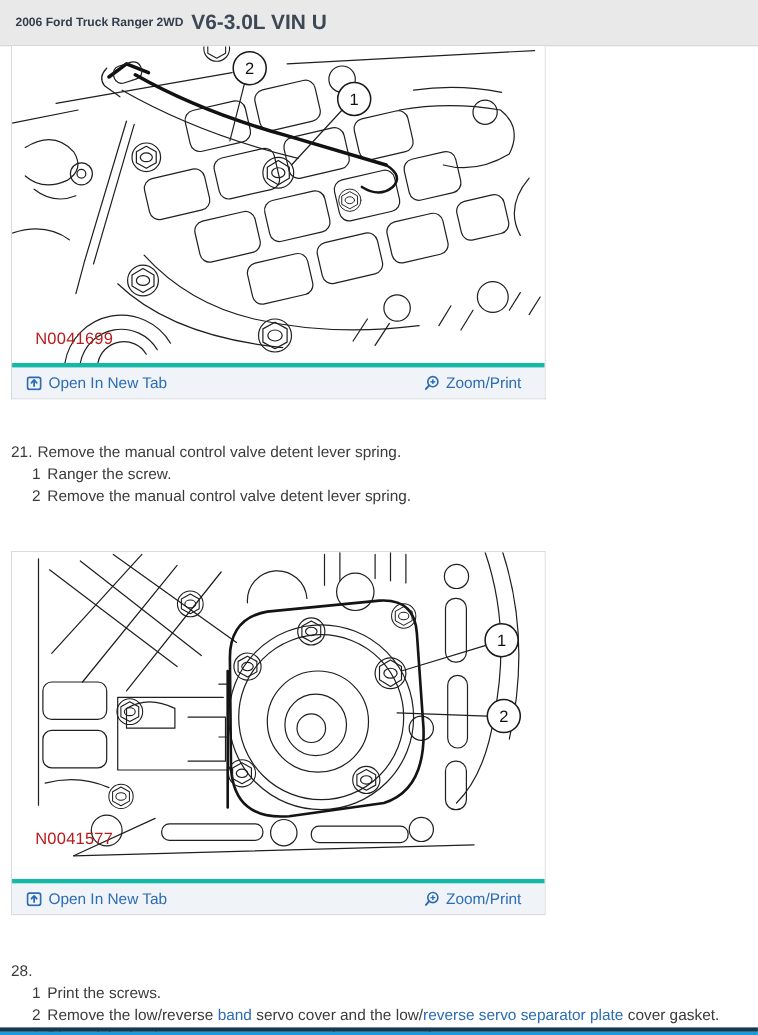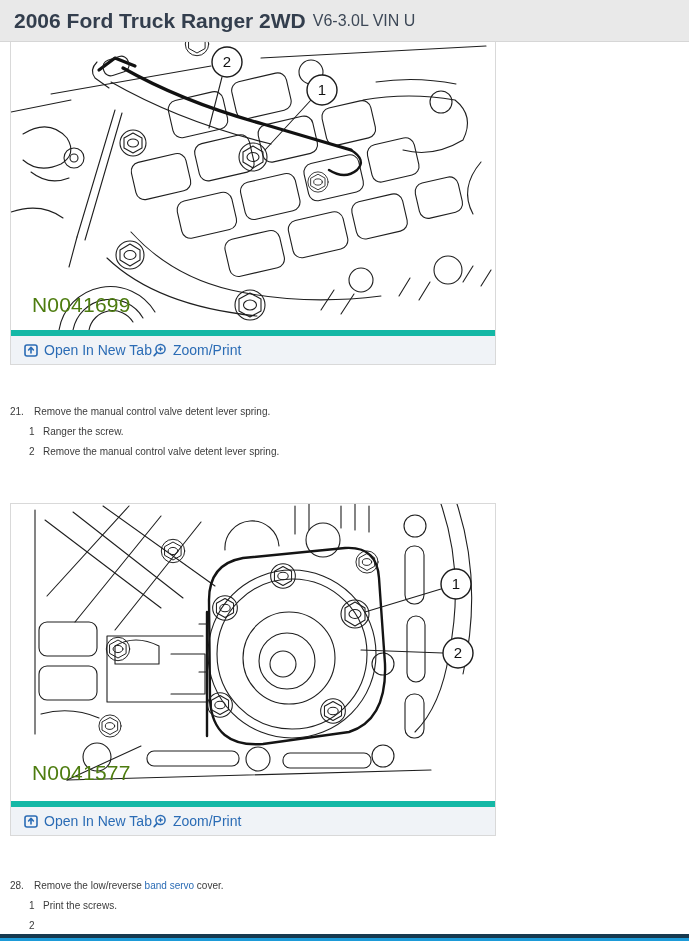--- a/index.html
+++ b/index.html
@@ -6,43 +6,43 @@
   body{
     width:689px;height:941px;position:relative;overflow:hidden;
     background:#ffffff;font-family:"Liberation Sans",sans-serif;
     -webkit-font-smoothing:antialiased;
   }
   
   .app-header{
     height:41px;background:#e9e9e9;border-bottom:1px solid #d6d6d6;
     display:flex;align-items:center;padding:0 14px;white-space:nowrap;
   }
-  .app-header .title{font-size:21px;font-weight:bold;color:#333e4d;}
-  .app-header .subtitle{font-size:16px;font-weight:400;color:#3d4857;margin-left:7px;}
+  .app-header .title{font-size:11px;font-weight:bold;color:#333e4d;}
+  .app-header .subtitle{font-size:19px;font-weight:700;color:#3d4857;margin-left:7px;}
   
   .page{padding-left:10px;}
   .fig-card{
     width:486px;background:#ffffff;border:1px solid #d9d9d9;box-sizing:border-box;
   }
   .fig-card.cut-top{border-top:none;}
   .fig-image{position:relative;background:#ffffff;overflow:hidden;}
   .fig-image svg{display:block;}
   .fig-caption{
-    position:absolute;left:21px;font-size:21px;color:#4d7c0f;letter-spacing:0.2px;
+    position:absolute;left:21px;font-size:15px;color:#b91c1c;letter-spacing:0.2px;
   }
   .fig-footer{
-    height:28px;background:#f0f3f7;border-top:6px solid #14b8a6;
-    display:flex;align-items:center;justify-content:flex-start;padding:0 6px 0 13px;
+    height:28px;background:#f0f3f7;border-top:4px solid #14b8a6;
+    display:flex;align-items:center;justify-content:space-between;padding:0 21px 0 13px;
   }
   .fig-link{
     display:flex;align-items:center;gap:6px;font-size:14px;color:#2b6cb5;cursor:pointer;
   }
   .fig-link svg{display:block;}
   
-  .step-block{font-size:10px;color:#3b3b3b;line-height:20px;}
+  .step-block{font-size:14px;color:#3b3b3b;line-height:20px;}
   .step-main{display:flex;}
   .step-main .step-num{min-width:24px;}
   .step-sub{display:flex;padding-left:19px;}
   .step-sub .sub-marker{min-width:14px;}
   .tlink{color:#2b6cb5;}
   
   .bottom-bar{position:absolute;left:0;bottom:0;width:689px;height:7px;z-index:5;}
   .bottom-bar .dark{height:4px;background:#16394f;}
   .bottom-bar .cyan{height:3px;background:#1d9bd8;}
   
@@ -299,21 +299,21 @@
           <line class="ln" x1="430" y1="85" x2="354" y2="108"></line>
           <circle class="callout-circle" cx="445" cy="80" r="15"></circle>
           <text class="callout-num" x="445" y="85" text-anchor="middle">1</text>
         </g>
         <g>
           <line class="ln" x1="432" y1="149" x2="350" y2="146"></line>
           <circle class="callout-circle" cx="447" cy="149" r="15"></circle>
           <text class="callout-num" x="447" y="154" text-anchor="middle">2</text>
         </g>
       </svg>
-      <div class="fig-caption" style="bottom:16px;">N0041577</div>
+      <div class="fig-caption" style="bottom:28px;">N0041577</div>
     </div>
     <div class="fig-footer">
       <span class="fig-link">
         <svg width="14" height="14" viewBox="0 0 14 14">
           <rect x="1" y="2" width="12" height="11" rx="2" fill="none" stroke="#2b6cb5" stroke-width="1.6"></rect>
           <path d="M7 10 L7 5 M4.6 7 L7 4.4 L9.4 7" fill="none" stroke="#2b6cb5" stroke-width="1.6" stroke-linecap="round" stroke-linejoin="round"></path>
         </svg>
         <span>Open In New Tab</span>
       </span>
       <span class="fig-link">
@@ -323,28 +323,28 @@
           <path d="M5 9.5 L2.2 12.6" stroke="#2b6cb5" stroke-width="1.8" stroke-linecap="round"></path>
         </svg>
         <span>Zoom/Print</span>
       </span>
     </div>
   </div>
 
   <div class="step-block" style="margin-top:40px;">
     <div class="step-main">
       <span class="step-num">28.</span>
-      <span><span>Remove the low/reverse </span><span class="tlink">band servo</span><span> cover.</span></span>
     </div>
     <div class="step-sub">
       <span class="sub-marker">1</span>
       <span>Print the screws.</span>
     </div>
     <div class="step-sub">
       <span class="sub-marker">2</span>
+      <span><span>Remove the low/reverse </span><span class="tlink">band</span><span> servo cover and the low/</span><span class="tlink">reverse servo separator plate</span><span> cover gasket.</span></span>
     </div>
     <div class="step-sub">
       <span class="sub-marker">^</span>
       <span>Discard the low/reverse servo separator plate cover gasket.</span>
     </div>
   </div>
 
 </div>
 
 <div class="bottom-bar">

